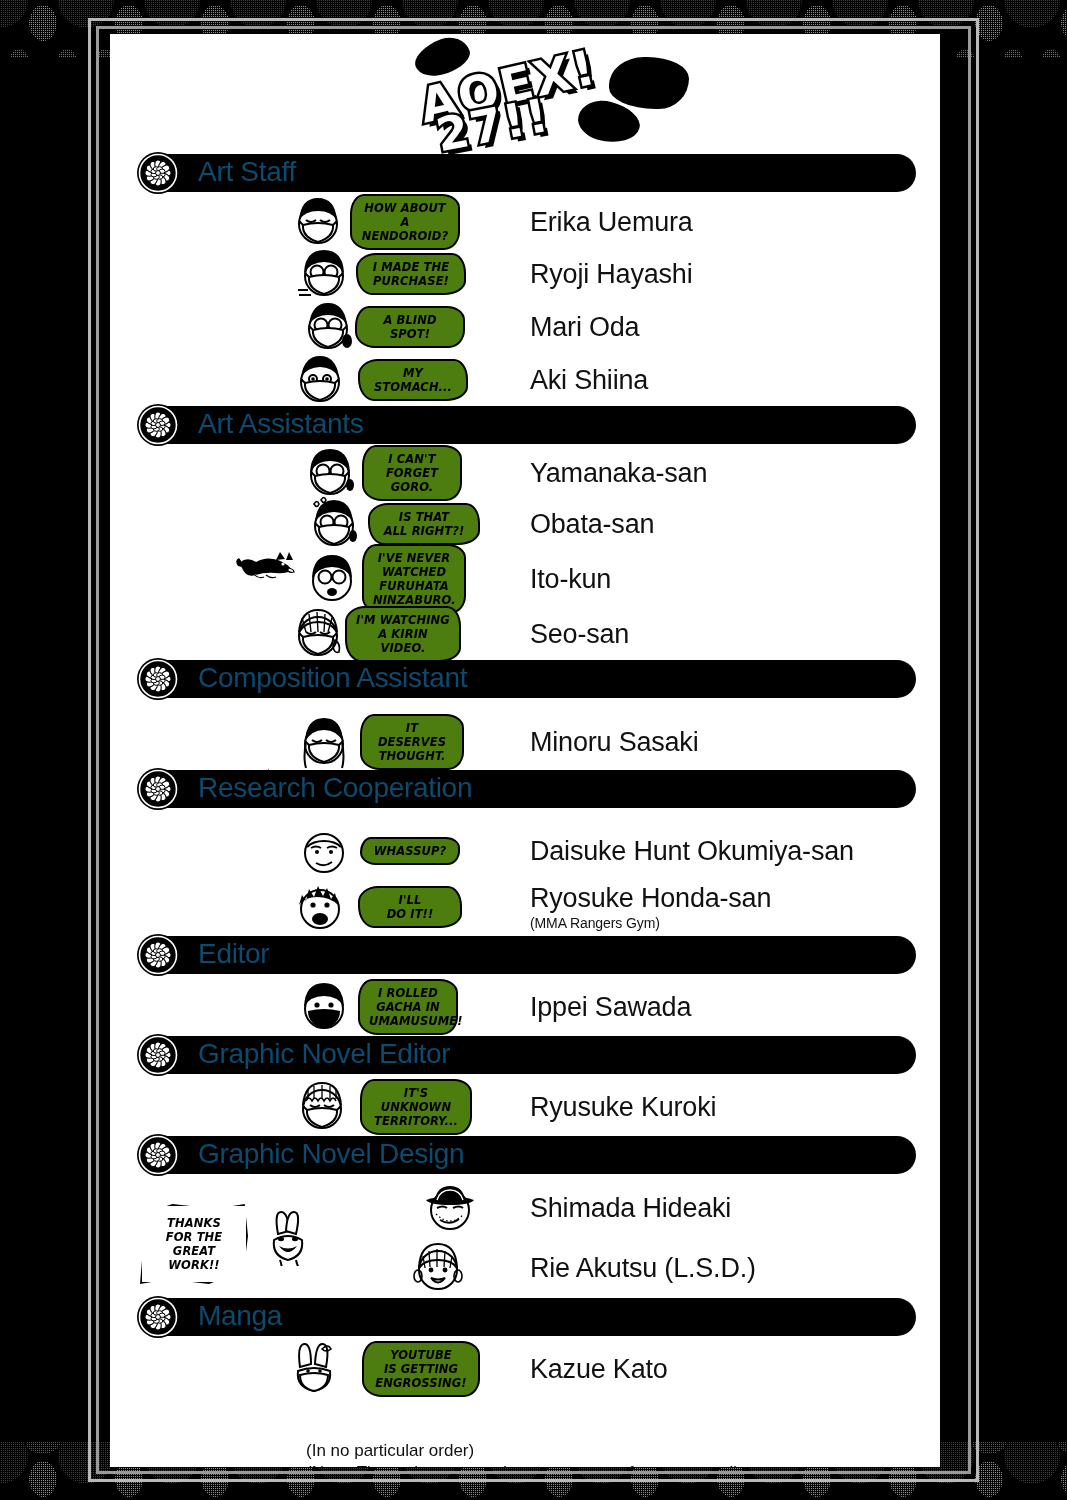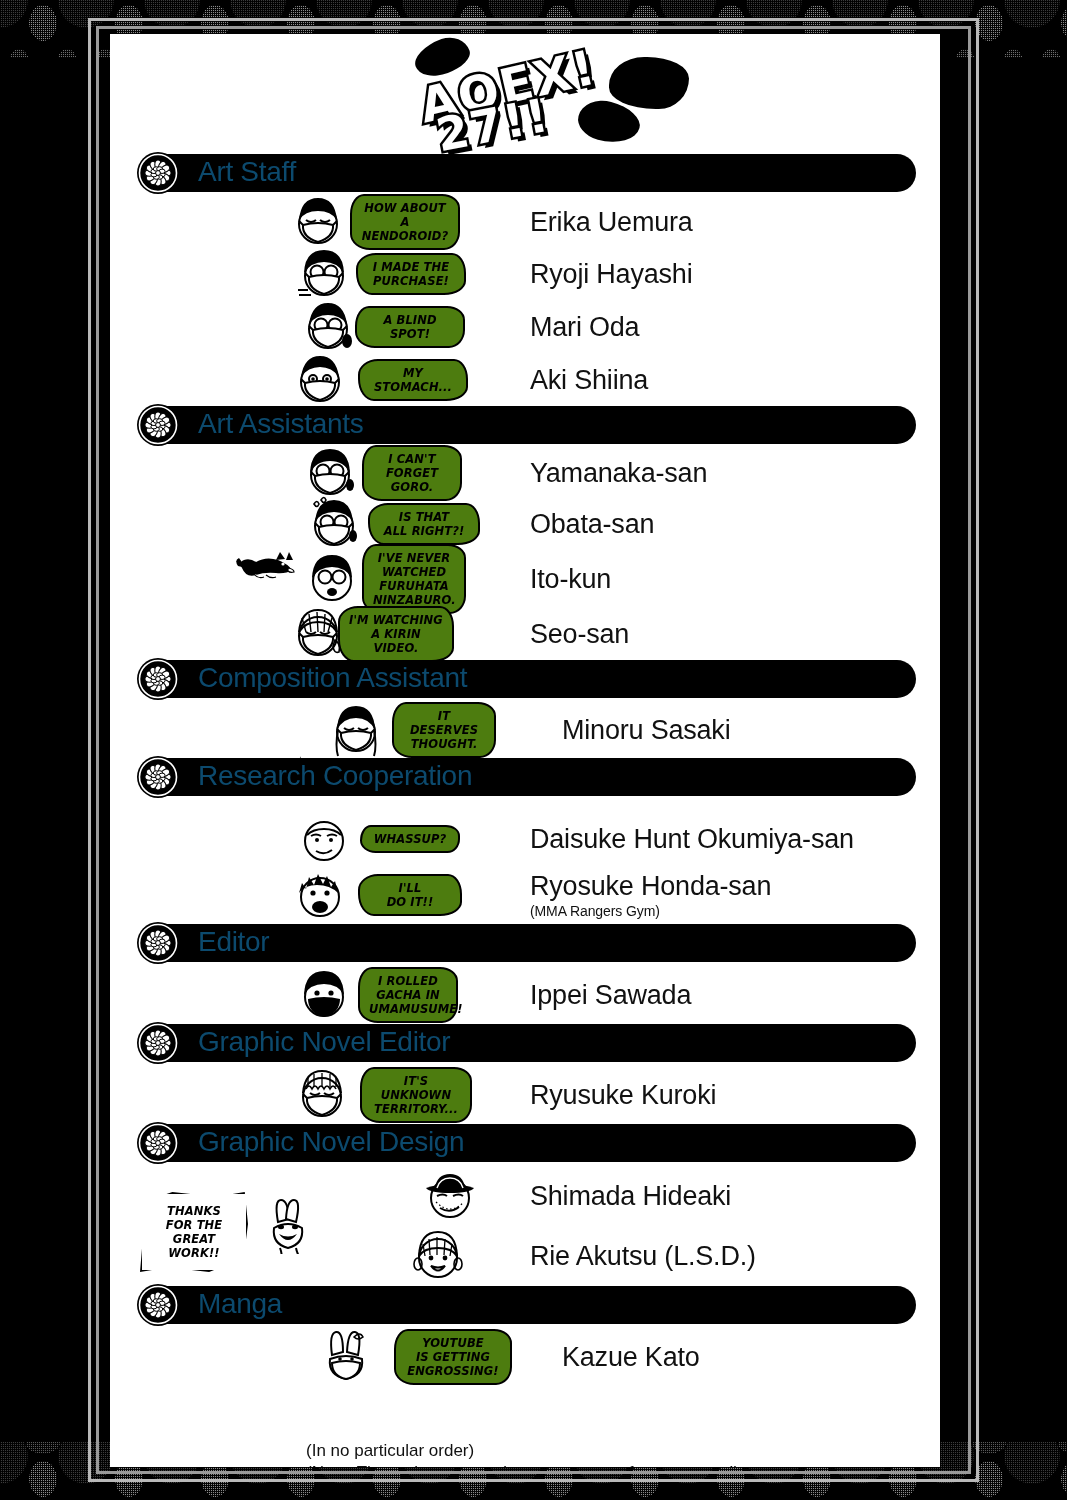--- a/index.html
+++ b/index.html
@@ -445,21 +445,21 @@
                   <circle cx="35" cy="26" r="6.5" fill="none" stroke="#000" stroke-width="2"></circle>
                   <path d="M27.5 26 h1" stroke="#000" stroke-width="2"></path>
                   <ellipse cx="28" cy="41" rx="5" ry="4" fill="#000"></ellipse>
                 </svg>
               </div>
             </div>
             <div class="row-name"><span>Ito-kun</span></div>
           </div>
           <div class="row" style="min-height: 52px;">
             <div class="row-art">
-              <div class="bubble r2" style="left: 228px; top: 50%; transform: translateY(-50%); width: 116px;">I'M WATCHING
+              <div class="bubble r2" style="left: 235px; top: 50%; transform: translateY(-50%); width: 116px;">I'M WATCHING
 A KIRIN VIDEO.</div>
               <div class="face" style="left: 180px; top: 50%; transform: translateY(-50%);">
                 <svg width="56" height="56" viewBox="0 0 56 56">
                   <circle cx="28" cy="30" r="19" fill="#fff" stroke="#000" stroke-width="2"></circle>
                   <path d="M9 26 q2 -22 19 -22 q17 0 19 22 q-6 -10 -19 -10 q-13 0 -19 10 z" fill="none" stroke="#000" stroke-width="2"></path>
                   <path d="M12 12 l4 14 M19 8 l2 18 M27 6 l1 20 M35 8 l-1 18 M42 12 l-4 14" stroke="#000" stroke-width="1.4" fill="none"></path>
                   <path d="M45 34 q6 4 4 12 q-5 2 -6 -6 z" fill="none" stroke="#000" stroke-width="1.6"></path>
                   <path d="M16 26 q5 4 10 0 M30 26 q5 4 10 0" fill="none" stroke="#000" stroke-width="2"></path>
                   <path d="M13 31 q15 -4 30 0 q1 12 -15 17 q-16 -5 -15 -17 z" fill="#fff" stroke="#000" stroke-width="2"></path>
                   <path d="M13 31 l-4 -4 M43 31 l4 -4" stroke="#000" stroke-width="2" fill="none"></path>
@@ -491,21 +491,21 @@
               <ellipse cx="20.35" cy="26.08" rx="3" ry="2.2" fill="#fff" stroke="#000" stroke-width="1"></ellipse>
               <ellipse cx="17.95" cy="23.72" rx="3" ry="2.2" fill="#fff" stroke="#000" stroke-width="1"></ellipse>
               <ellipse cx="17.92" cy="20.35" rx="3" ry="2.2" fill="#fff" stroke="#000" stroke-width="1"></ellipse>
               <ellipse cx="20.28" cy="17.95" rx="3" ry="2.2" fill="#fff" stroke="#000" stroke-width="1"></ellipse>
               <ellipse cx="23.65" cy="17.92" rx="3" ry="2.2" fill="#fff" stroke="#000" stroke-width="1"></ellipse>
               <ellipse cx="26.05" cy="20.28" rx="3" ry="2.2" fill="#fff" stroke="#000" stroke-width="1"></ellipse>
               <circle cx="22" cy="22" r="2.4" fill="#fff" stroke="#000" stroke-width="1"></circle>
             </svg></span>
           <span class="bar-label">Composition Assistant</span>
         </div>
-        <div class="rows" style="padding-top: 4px; margin-left: 32px;">
+        <div class="rows" style="padding-top: 16px;">
           <div class="row" style="min-height: 56px;">
             <div class="row-art">
               <div class="bubble r1" style="left: 250px; top: 50%; transform: translateY(-50%); width: 104px;">IT
 DESERVES
 THOUGHT.</div>
               <div class="face" style="left: 186px; top: 50%; transform: translateY(-50%);">
                 <svg width="56" height="56" viewBox="0 0 56 56">
                   <circle cx="28" cy="30" r="19" fill="#fff" stroke="#000" stroke-width="2"></circle>
                   <path d="M9 28 q1 -24 19 -24 q18 0 19 24 q-6 -12 -19 -12 q-13 0 -19 12 z" fill="#000"></path>
                   <path d="M10 28 q-3 16 0 26 M46 28 q3 16 0 26" stroke="#000" stroke-width="2" fill="none"></path>
@@ -781,21 +781,21 @@
               <ellipse cx="20.35" cy="26.08" rx="3" ry="2.2" fill="#fff" stroke="#000" stroke-width="1"></ellipse>
               <ellipse cx="17.95" cy="23.72" rx="3" ry="2.2" fill="#fff" stroke="#000" stroke-width="1"></ellipse>
               <ellipse cx="17.92" cy="20.35" rx="3" ry="2.2" fill="#fff" stroke="#000" stroke-width="1"></ellipse>
               <ellipse cx="20.28" cy="17.95" rx="3" ry="2.2" fill="#fff" stroke="#000" stroke-width="1"></ellipse>
               <ellipse cx="23.65" cy="17.92" rx="3" ry="2.2" fill="#fff" stroke="#000" stroke-width="1"></ellipse>
               <ellipse cx="26.05" cy="20.28" rx="3" ry="2.2" fill="#fff" stroke="#000" stroke-width="1"></ellipse>
               <circle cx="22" cy="22" r="2.4" fill="#fff" stroke="#000" stroke-width="1"></circle>
             </svg></span>
           <span class="bar-label">Manga</span>
         </div>
-        <div class="rows" style="padding-top: 4px; padding-left: 32px;">
+        <div class="rows" style="padding-top: 4px;">
           <div class="row" style="min-height: 58px;">
             <div class="row-art">
               <div class="bubble r1" style="left: 252px; top: 50%; transform: translateY(-50%); width: 118px;">YOUTUBE
 IS GETTING
 ENGROSSING!</div>
               <div class="face" style="left: 176px; top: 50%; transform: translateY(-50%);">
                 <svg width="56" height="56" viewBox="0 0 56 56">
                   <path d="M14 26 q-3 -22 4 -23 q7 -1 7 20 z" fill="#fff" stroke="#000" stroke-width="2"></path>
                   <path d="M40 26 q4 -22 -3 -23 q-7 -1 -8 20 z" fill="#fff" stroke="#000" stroke-width="2"></path>
                   <path d="M12 30 q16 -6 32 0 q2 16 -16 20 q-18 -4 -16 -20 z" fill="#fff" stroke="#000" stroke-width="2"></path>

